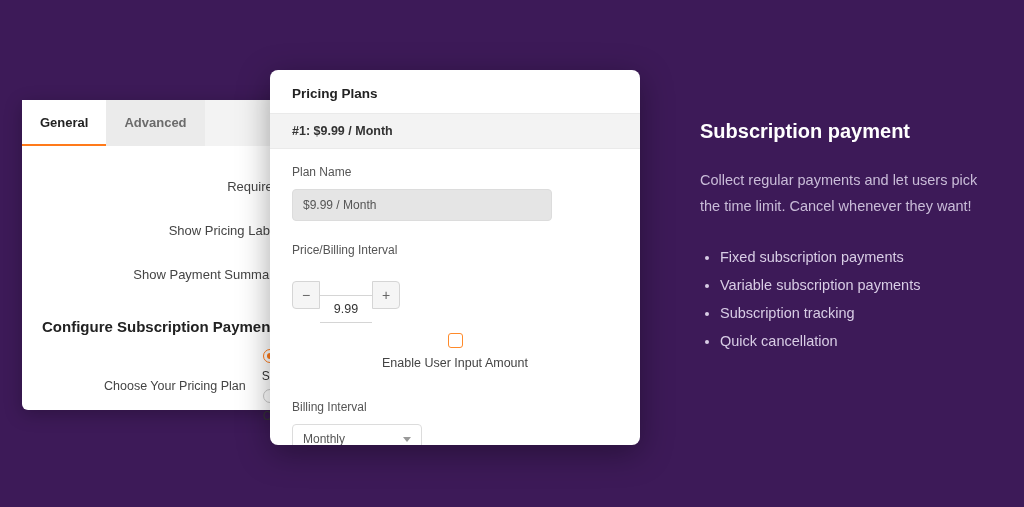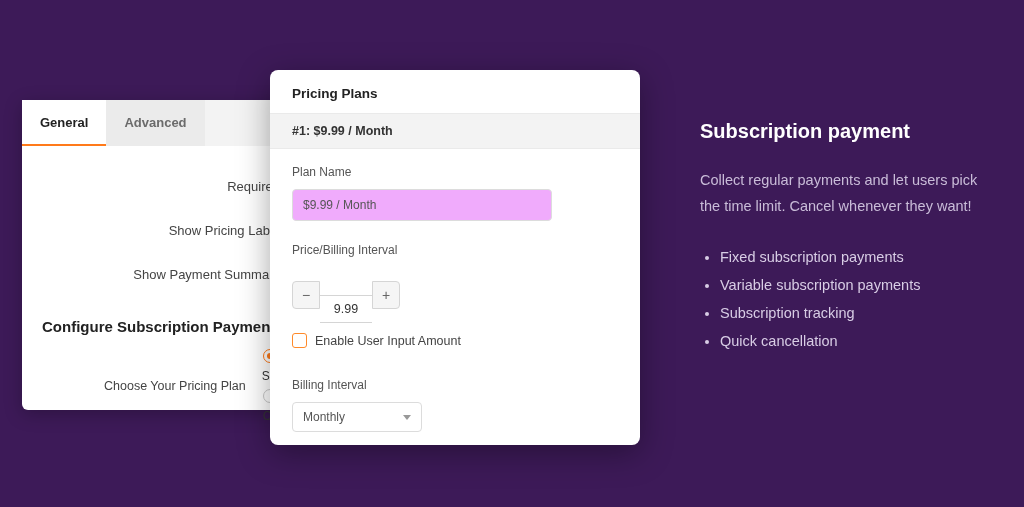--- a/index.html
+++ b/index.html
@@ -138,21 +138,21 @@
   }
   .text-input {
     width: 260px;
     height: 32px;
     border: 1px solid #dcdcdc;
     border-radius: 4px;
     padding: 0 10px;
     font-size: 12px;
     color: #555;
     margin-bottom: 22px;
-    background:#f0abfc;
+    background:#e5e5e5;
   }
   .stepper-row {
     display: flex;
     align-items: center;
     margin-bottom: 10px;
   }
   .step-btn {
     width: 28px;
     height: 28px;
     border: 1px solid #d5d5d5;
@@ -167,20 +167,21 @@
     height: 28px;
     border-top:1px solid #d5d5d5;
     border-bottom:1px solid #d5d5d5;
     display:flex;align-items:center;justify-content:center;
     font-size:12.5px;color:#333;background:#fff;margin-top:28px;
   }
   .check-row {
     display:flex;align-items:center;gap:8px;
     font-size:12.5px;color:#444;
     margin-bottom: 30px;
+    flex-direction: column;
   }
   .checkbox {
     width:15px;height:15px;border:1.5px solid #ff8a2a;border-radius:3px;
   }
   .select {
     width: 130px;
     height: 30px;
     border:1px solid #dcdcdc;
     border-radius:4px;
     background:#fff;

